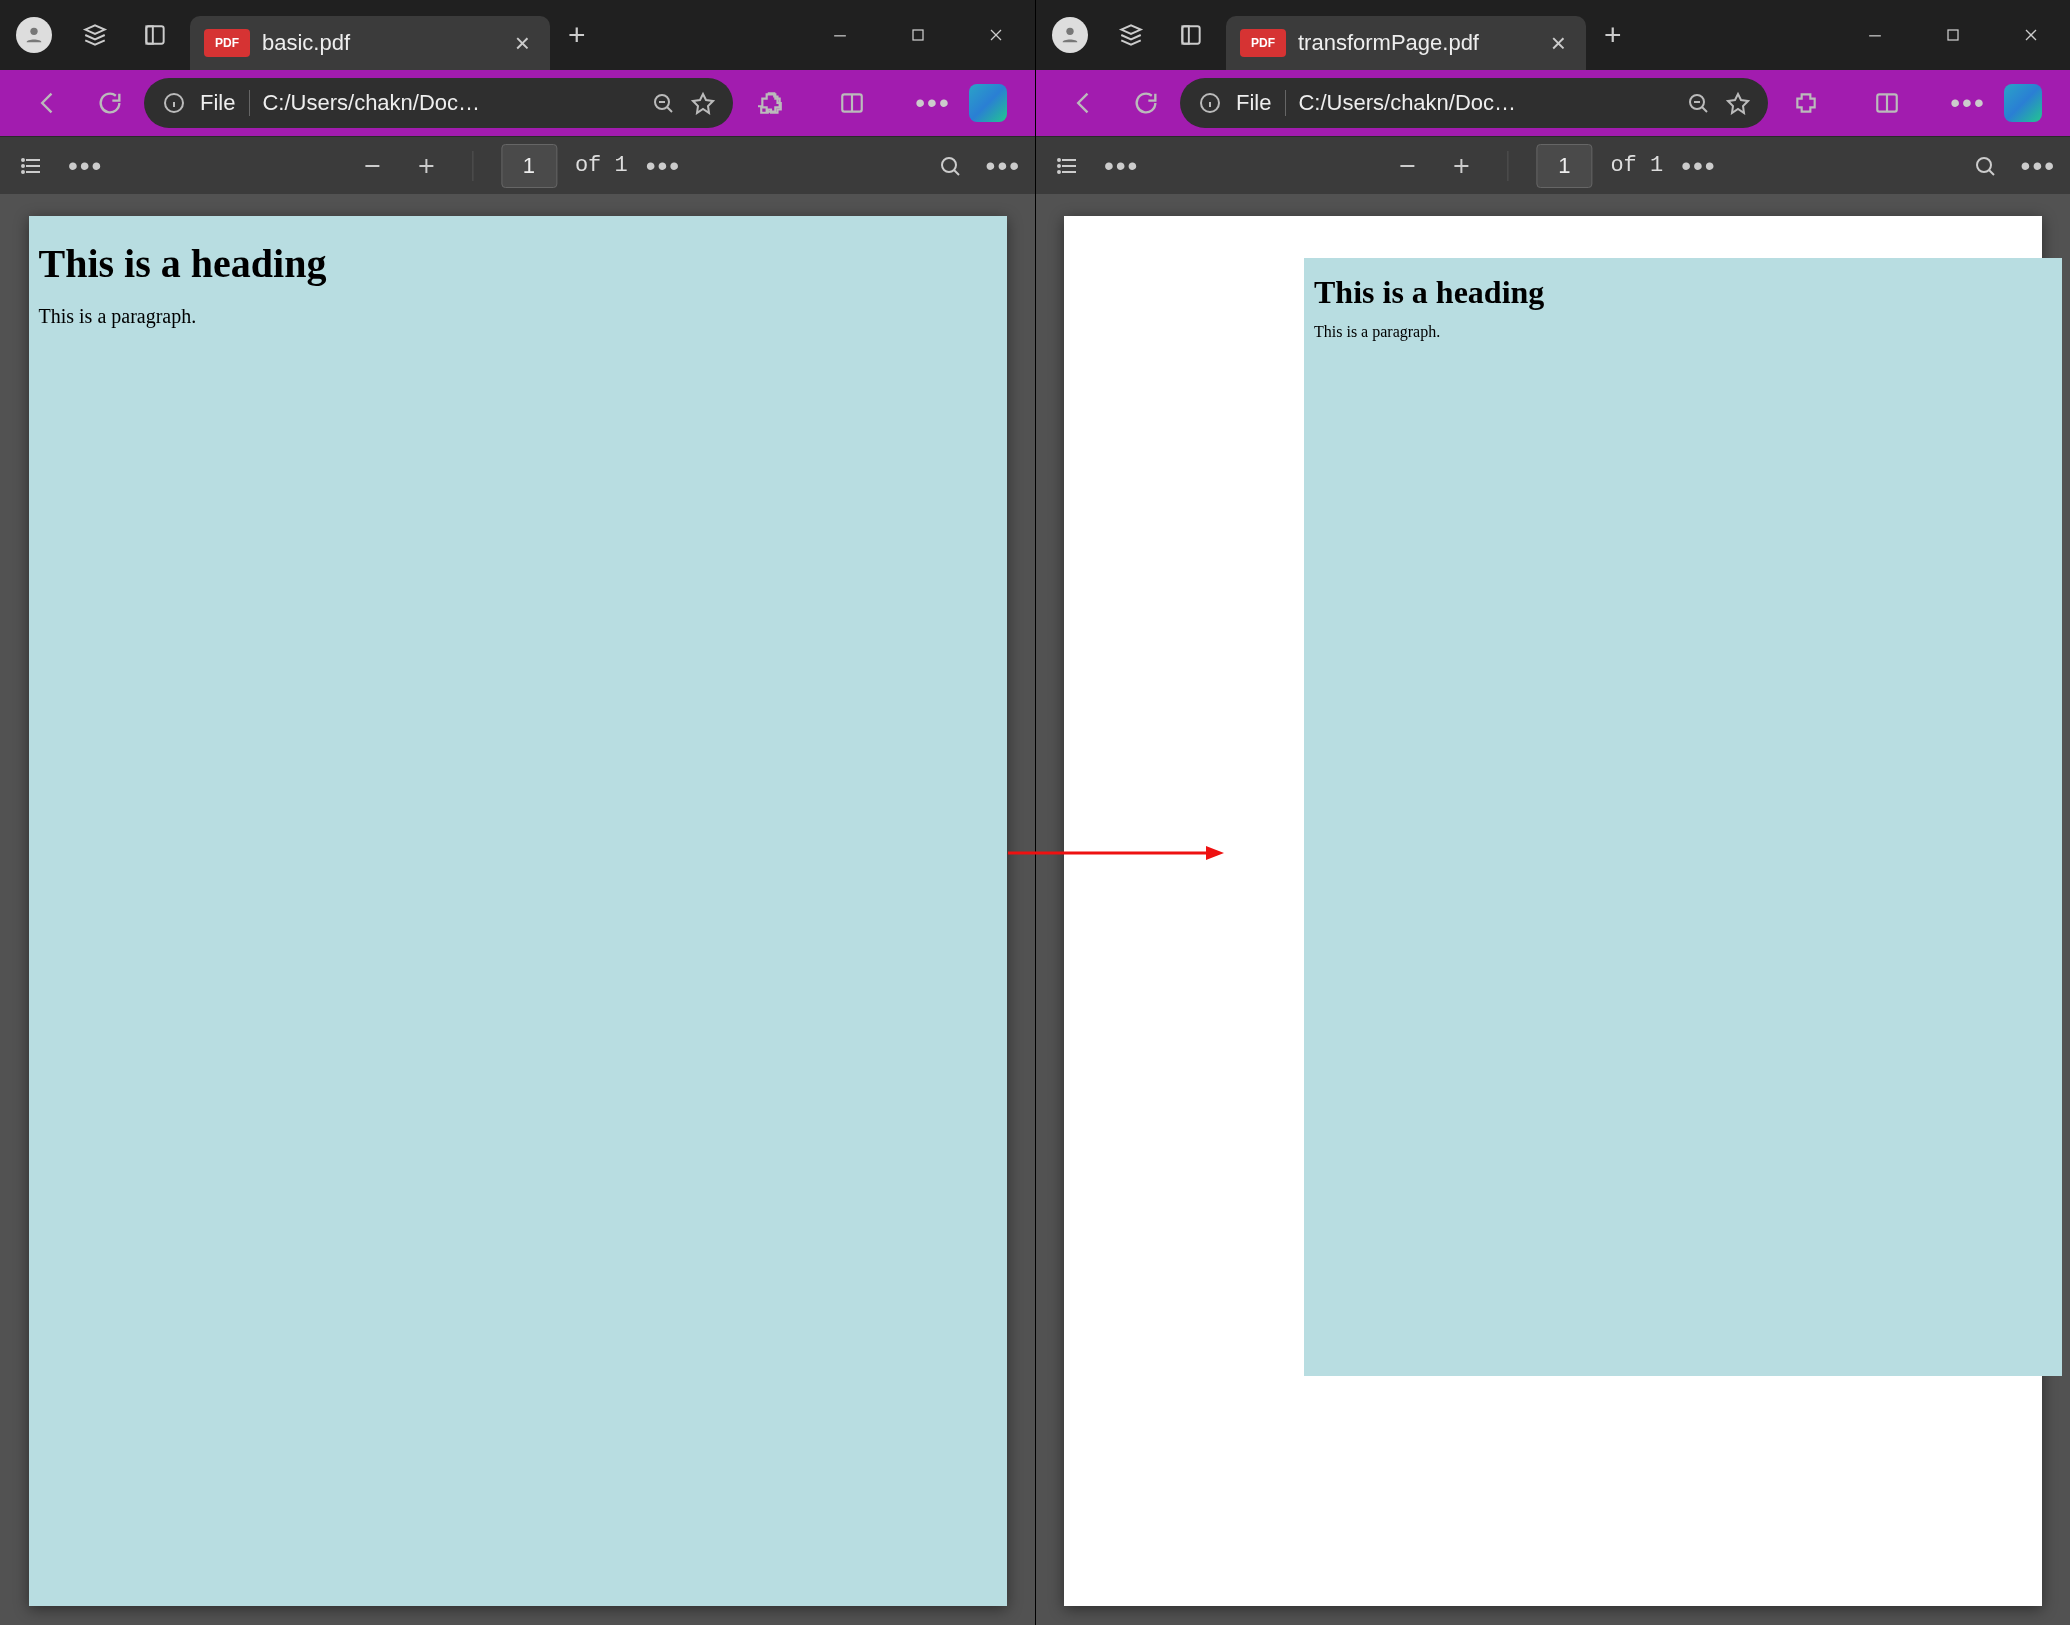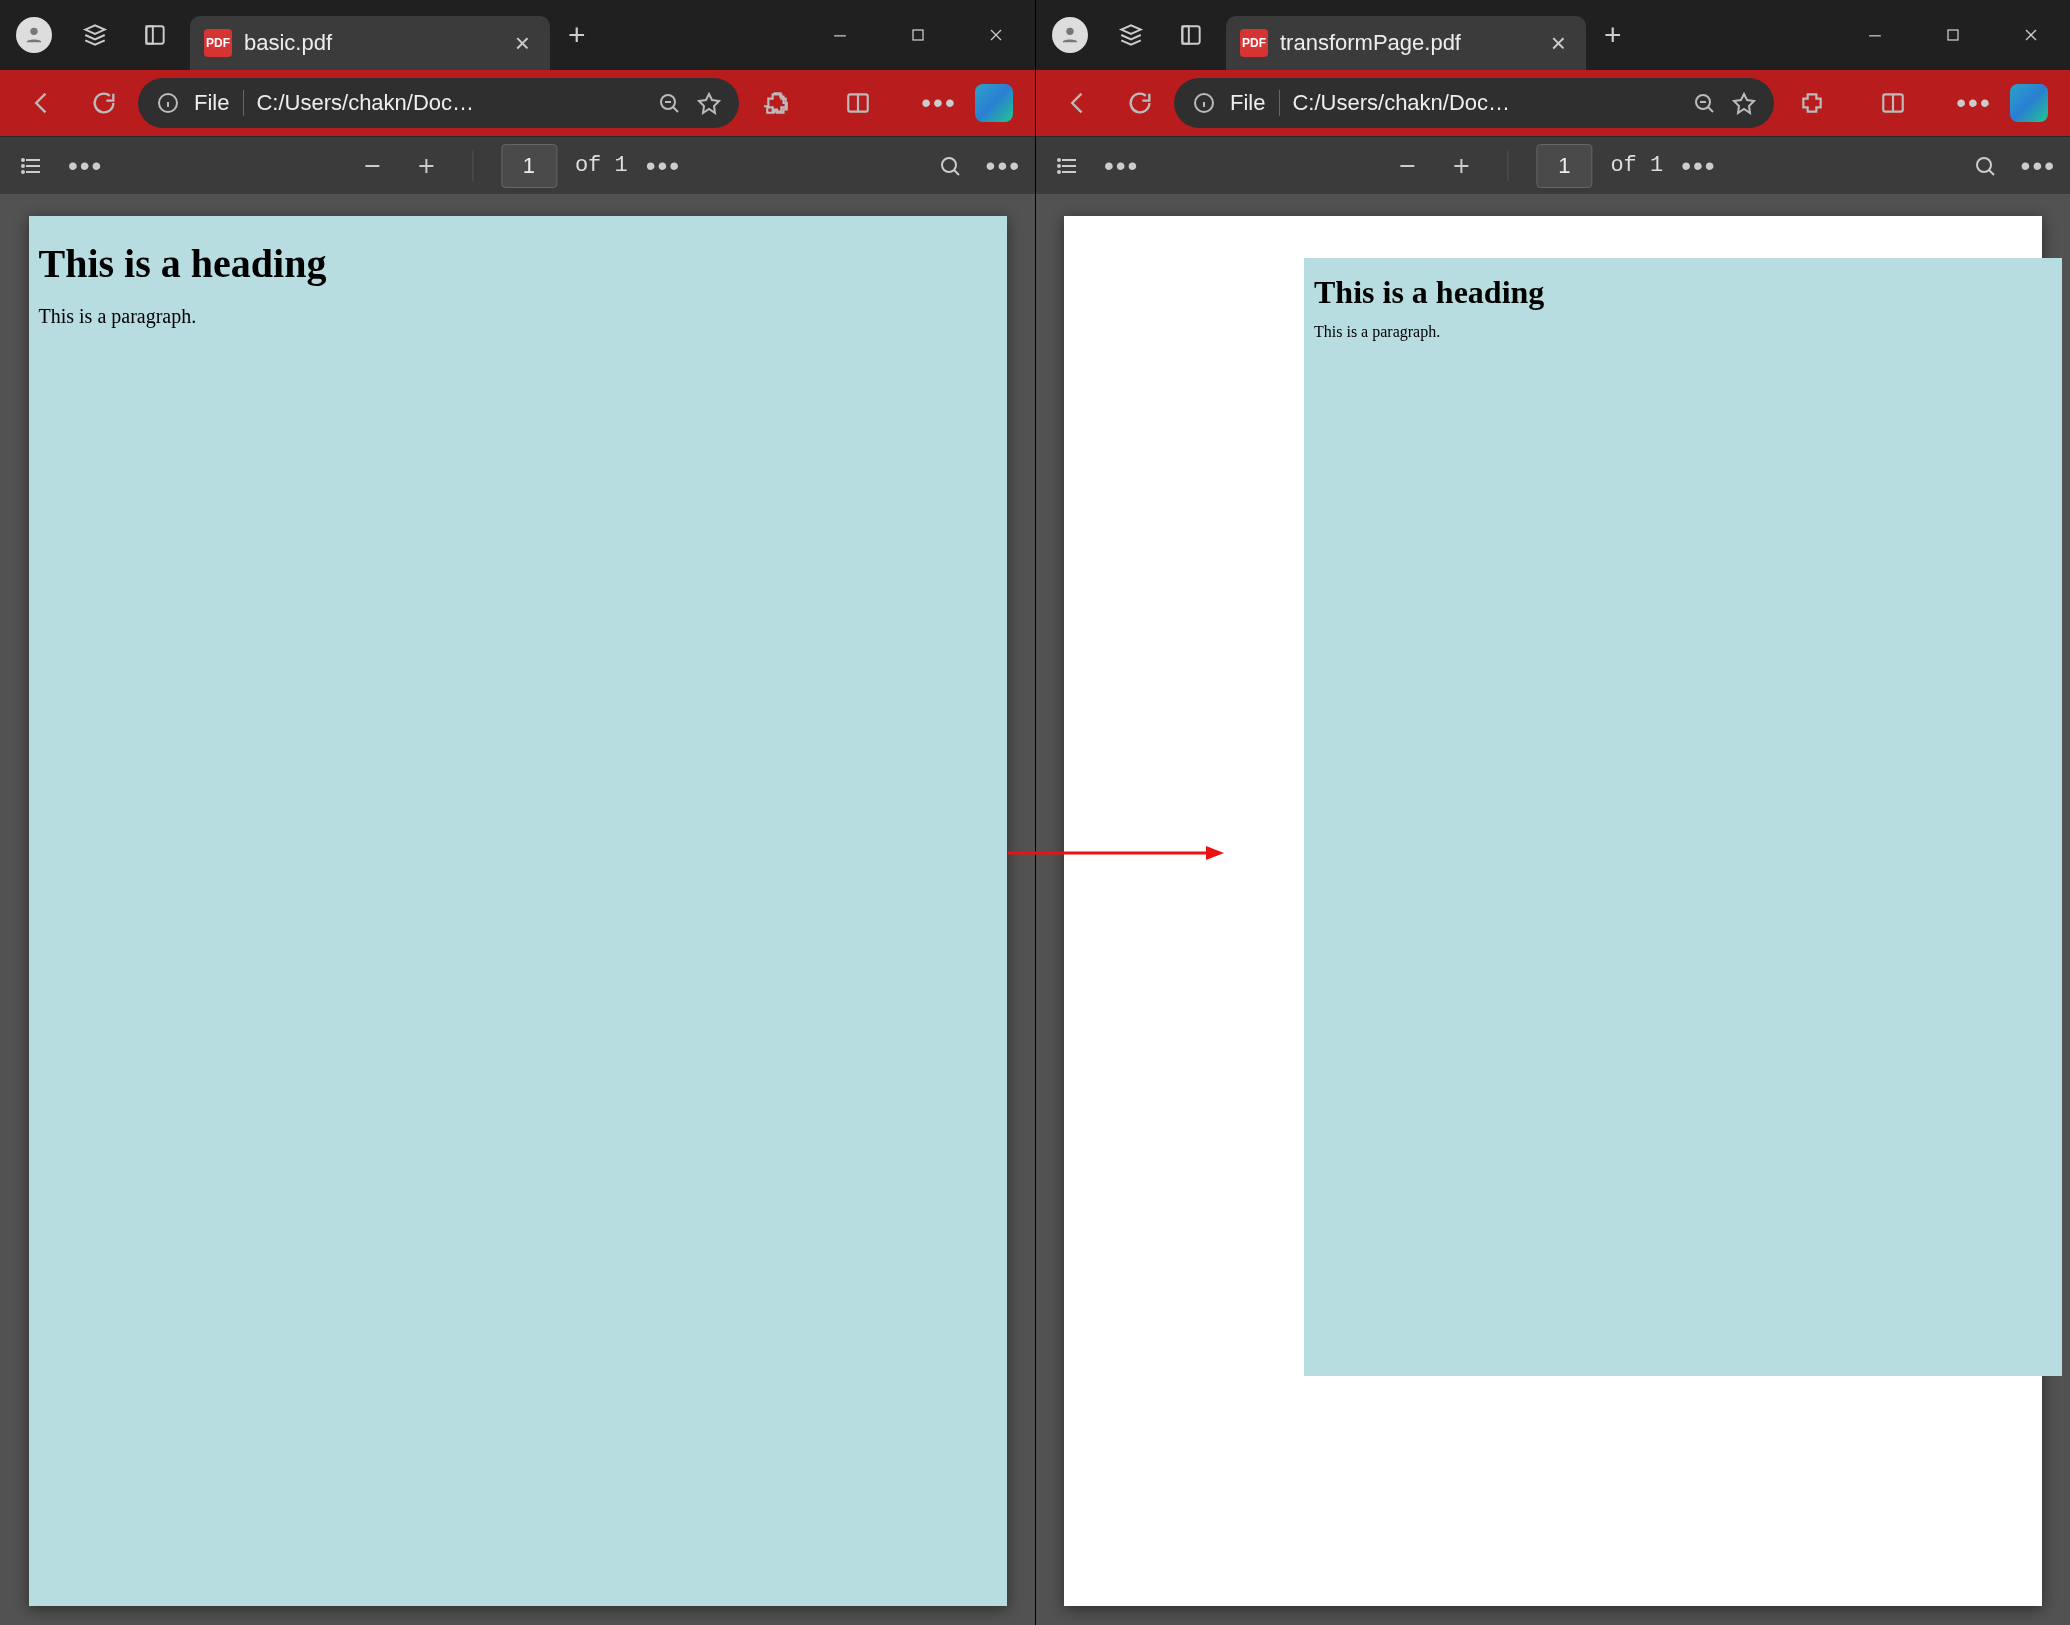--- a/index.html
+++ b/index.html
@@ -42,36 +42,36 @@
   .tab {
     display:flex; align-items:center;
     background:#3b3b3b;
     height:54px;
     border-radius:10px 10px 0 0;
     padding:0 14px;
     margin-top:16px;
     min-width:360px;
   }
   .pdf-icon {
-    width:28px;height:28px;background:#d63333;border-radius:4px;
+    width:46px;height:28px;background:#d63333;border-radius:4px;
     display:flex;align-items:center;justify-content:center;
     color:#fff;font-size:12px;font-weight:bold;margin-right:12px;
   }
   .tab-title { color:#eee; font-size:22px; flex:1; }
   .tab-close { color:#ccc; font-size:26px; padding:0 6px;}
   .newtab { color:#ccc; font-size:30px; margin-left:18px;}
   .wincontrols {
     margin-left:auto; display:flex; height:50px; align-items:flex-start;
   }
   .winbtn { width:78px; height:50px; display:flex;align-items:center;justify-content:center;color:#ccc;}
   .winbtn svg{width:20px;height:20px;stroke:#ccc;stroke-width:1.5;fill:none}
   .addrbar {
-    height:66px; background:#b91c1c;
+    height:66px; background:#a21caf;
     display:flex; align-items:center;
-    padding:0 14px; gap:6px;
+    padding:0 20px; gap:6px;
   }
   .nav-btn {
     width:56px;height:56px;display:flex;align-items:center;justify-content:center;
     color:#bbb;border-radius:6px;
   }
   .nav-btn svg{width:28px;height:28px;stroke:#bbb;stroke-width:2;fill:none}
   .urlbox {
     flex:1; height:50px; background:#2f2f2f;
     border-radius:25px; display:flex; align-items:center;
     padding:0 16px; gap:12px; color:#ddd;

